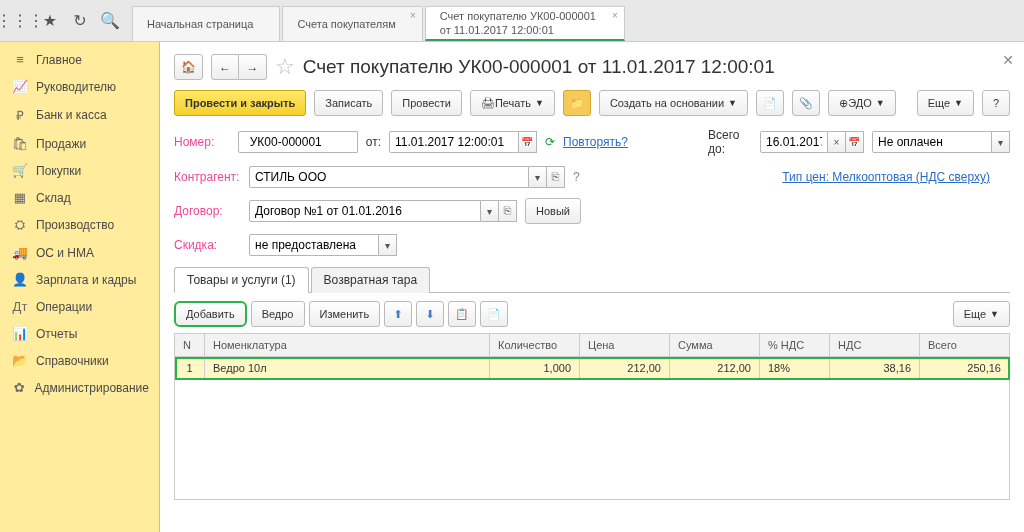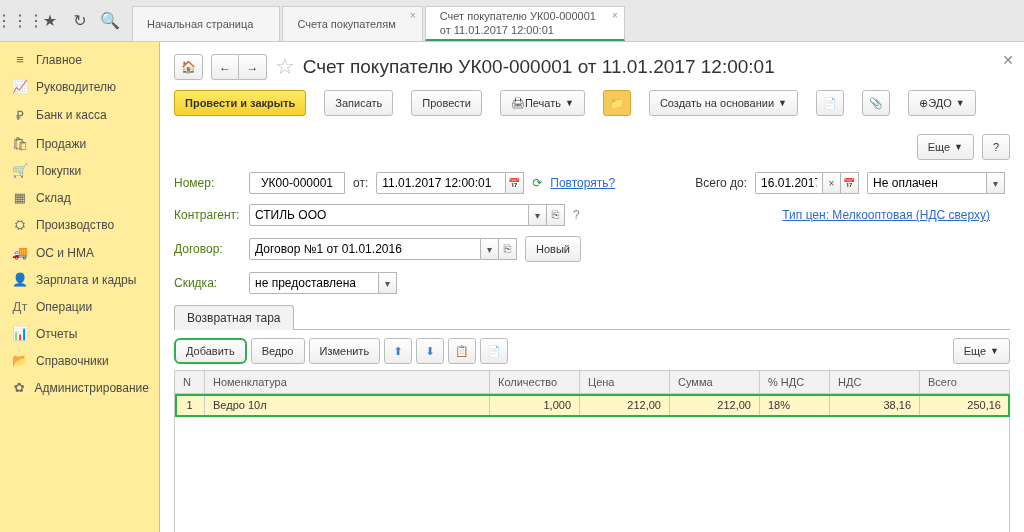--- a/index.html
+++ b/index.html
@@ -23,28 +23,28 @@
 
 .titlebar { display: flex; align-items: center; gap: 8px; margin-bottom: 10px; }
 .tb-btn { border: 1px solid #bbb; background: linear-gradient(#fff,#eee); border-radius: 3px; height: 26px; min-width: 28px; display: inline-flex; align-items: center; justify-content: center; cursor: pointer; font-size: 12px; padding: 0 6px; }
 .tb-nav { display: inline-flex; }
 .tb-nav .tb-btn { border-radius: 0; }
 .tb-nav .tb-btn:first-child { border-radius: 3px 0 0 3px; }
 .tb-nav .tb-btn:last-child { border-radius: 0 3px 3px 0; border-left: none; }
 .star { font-size: 22px; color: #bbb; cursor: pointer; }
 .page-title { font-size: 19px; font-weight: normal; color: #333; }
 
-.toolbar { display: flex; align-items: center; gap: 18px; margin-bottom: 12px; flex-wrap: wrap; }
+.toolbar { display: flex; align-items: center; gap: 8px; margin-bottom: 12px; flex-wrap: wrap; }
 .btn { border: 1px solid #bbb; background: linear-gradient(#fff,#eee); border-radius: 3px; height: 26px; display: inline-flex; align-items: center; padding: 0 10px; cursor: pointer; font-size: 11px; color: #333; }
 .btn.primary { background: linear-gradient(#ffe96b,#f5d02a); border-color: #caa70e; font-weight: bold; color: #333; }
 .btn .caret { margin-left: 4px; font-size: 9px; }
 .icon-btn { width: 28px; justify-content: center; padding: 0; }
 
 .form-row { display: flex; align-items: center; margin-bottom: 10px; font-size: 12px; }
-.form-label { width: 75px; color: #4d7c0f; }
+.form-label { width: 75px; color: #ec4899; }
 .input { border: 1px solid #b5b5b5; background: #fff; height: 22px; padding: 0 5px; font-size: 12px; }
 .input-group { display: inline-flex; align-items: stretch; }
 .input-group .input { border-radius: 2px 0 0 2px; }
 .ig-btn { border: 1px solid #b5b5b5; border-left: none; background: linear-gradient(#fff,#eee); width: 18px; display: inline-flex; align-items: center; justify-content: center; cursor: pointer; font-size: 10px; color: #555; }
 .link { color: #2a6dc9; text-decoration: underline; cursor: pointer; }
 
 .tabs { display: flex; border-bottom: 1px solid #bbb; margin-bottom: 8px; }
 .tab { border: 1px solid #bbb; border-bottom: none; padding: 5px 12px; background: #f2f2f2; margin-right: 2px; cursor: pointer; border-radius: 3px 3px 0 0; font-size: 12px; position: relative; top: 1px; }
 .tab.active { background: #fff; border-bottom: 1px solid #fff; }
 
@@ -167,21 +167,21 @@
             <span>Еще</span>
             <span class="caret">▼</span>
           </span>
         <span class="btn icon-btn">?</span>
       </div>
     </div>
 
     <div class="form-row">
       <span class="form-label">Номер:</span>
       <span class="input-group">
-        <input class="input" style="width: 96px; padding-left: 11px;" value="УК00-000001">
+        <input class="input" style="width: 120px; padding-left: 11px;" value="УК00-000001">
       </span>
       <span style="margin:0 8px">от:</span>
       <span class="input-group">
         <input class="input" style="width: 130px;" value="11.01.2017 12:00:01">
         <span class="ig-btn">📅</span>
       </span>
       <span style="margin:0 8px;color:#2a9c3e">⟳</span>
       <span class="link">Повторять?</span>
 
       <span style="margin-left:80px">Всего до:</span>
@@ -219,20 +219,21 @@
 
     <div class="form-row">
       <span class="form-label">Скидка:</span>
       <span class="input-group">
         <input class="input" style="width: 130px;" value="не предоставлена">
         <span class="ig-btn">▾</span>
       </span>
     </div>
 
     <div class="tabs" id="tabs">
+        <div class="tab active">Товары и услуги (1)</div>
         <div class="tab">Возвратная тара</div>
       </div>
 
     <div class="table-toolbar">
       <span class="btn green-box">Добавить</span>
       <span class="btn">Ведро</span>
       <span class="btn">Изменить</span>
       <span class="btn icon-btn" style="color:#3a7cd8">⬆</span>
       <span class="btn icon-btn" style="color:#3a7cd8">⬇</span>
       <span class="btn icon-btn">📋</span>

